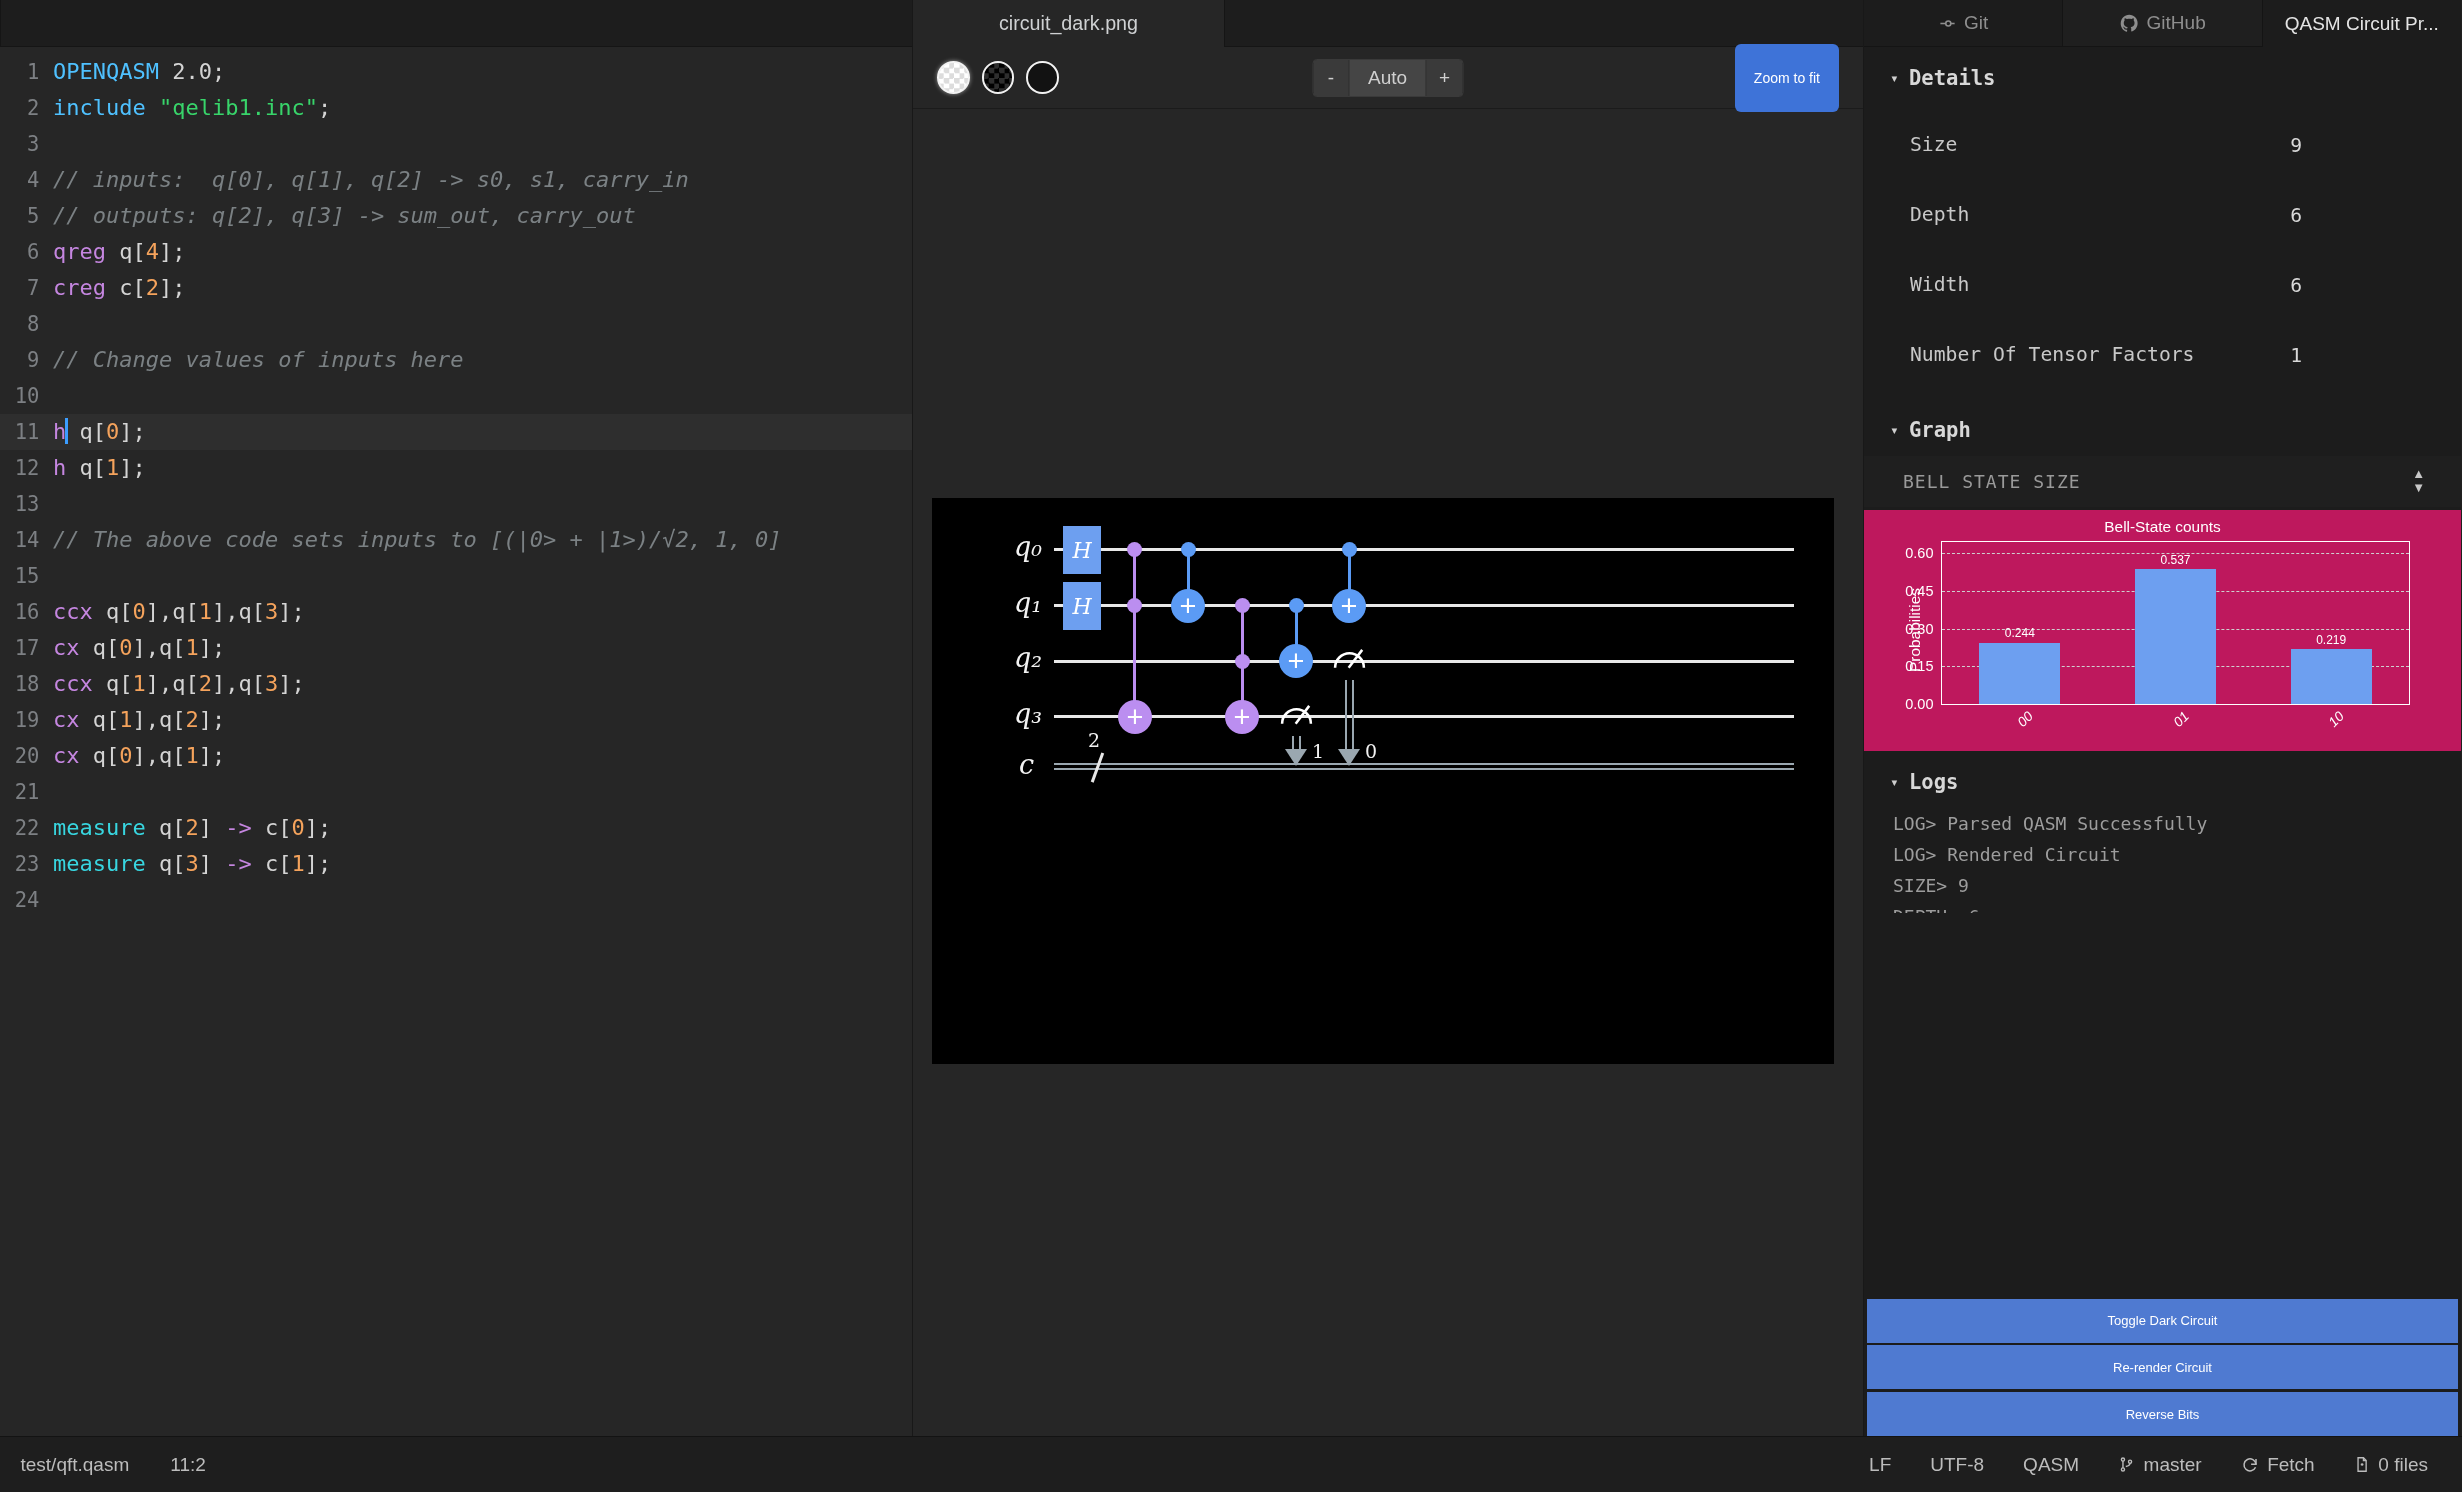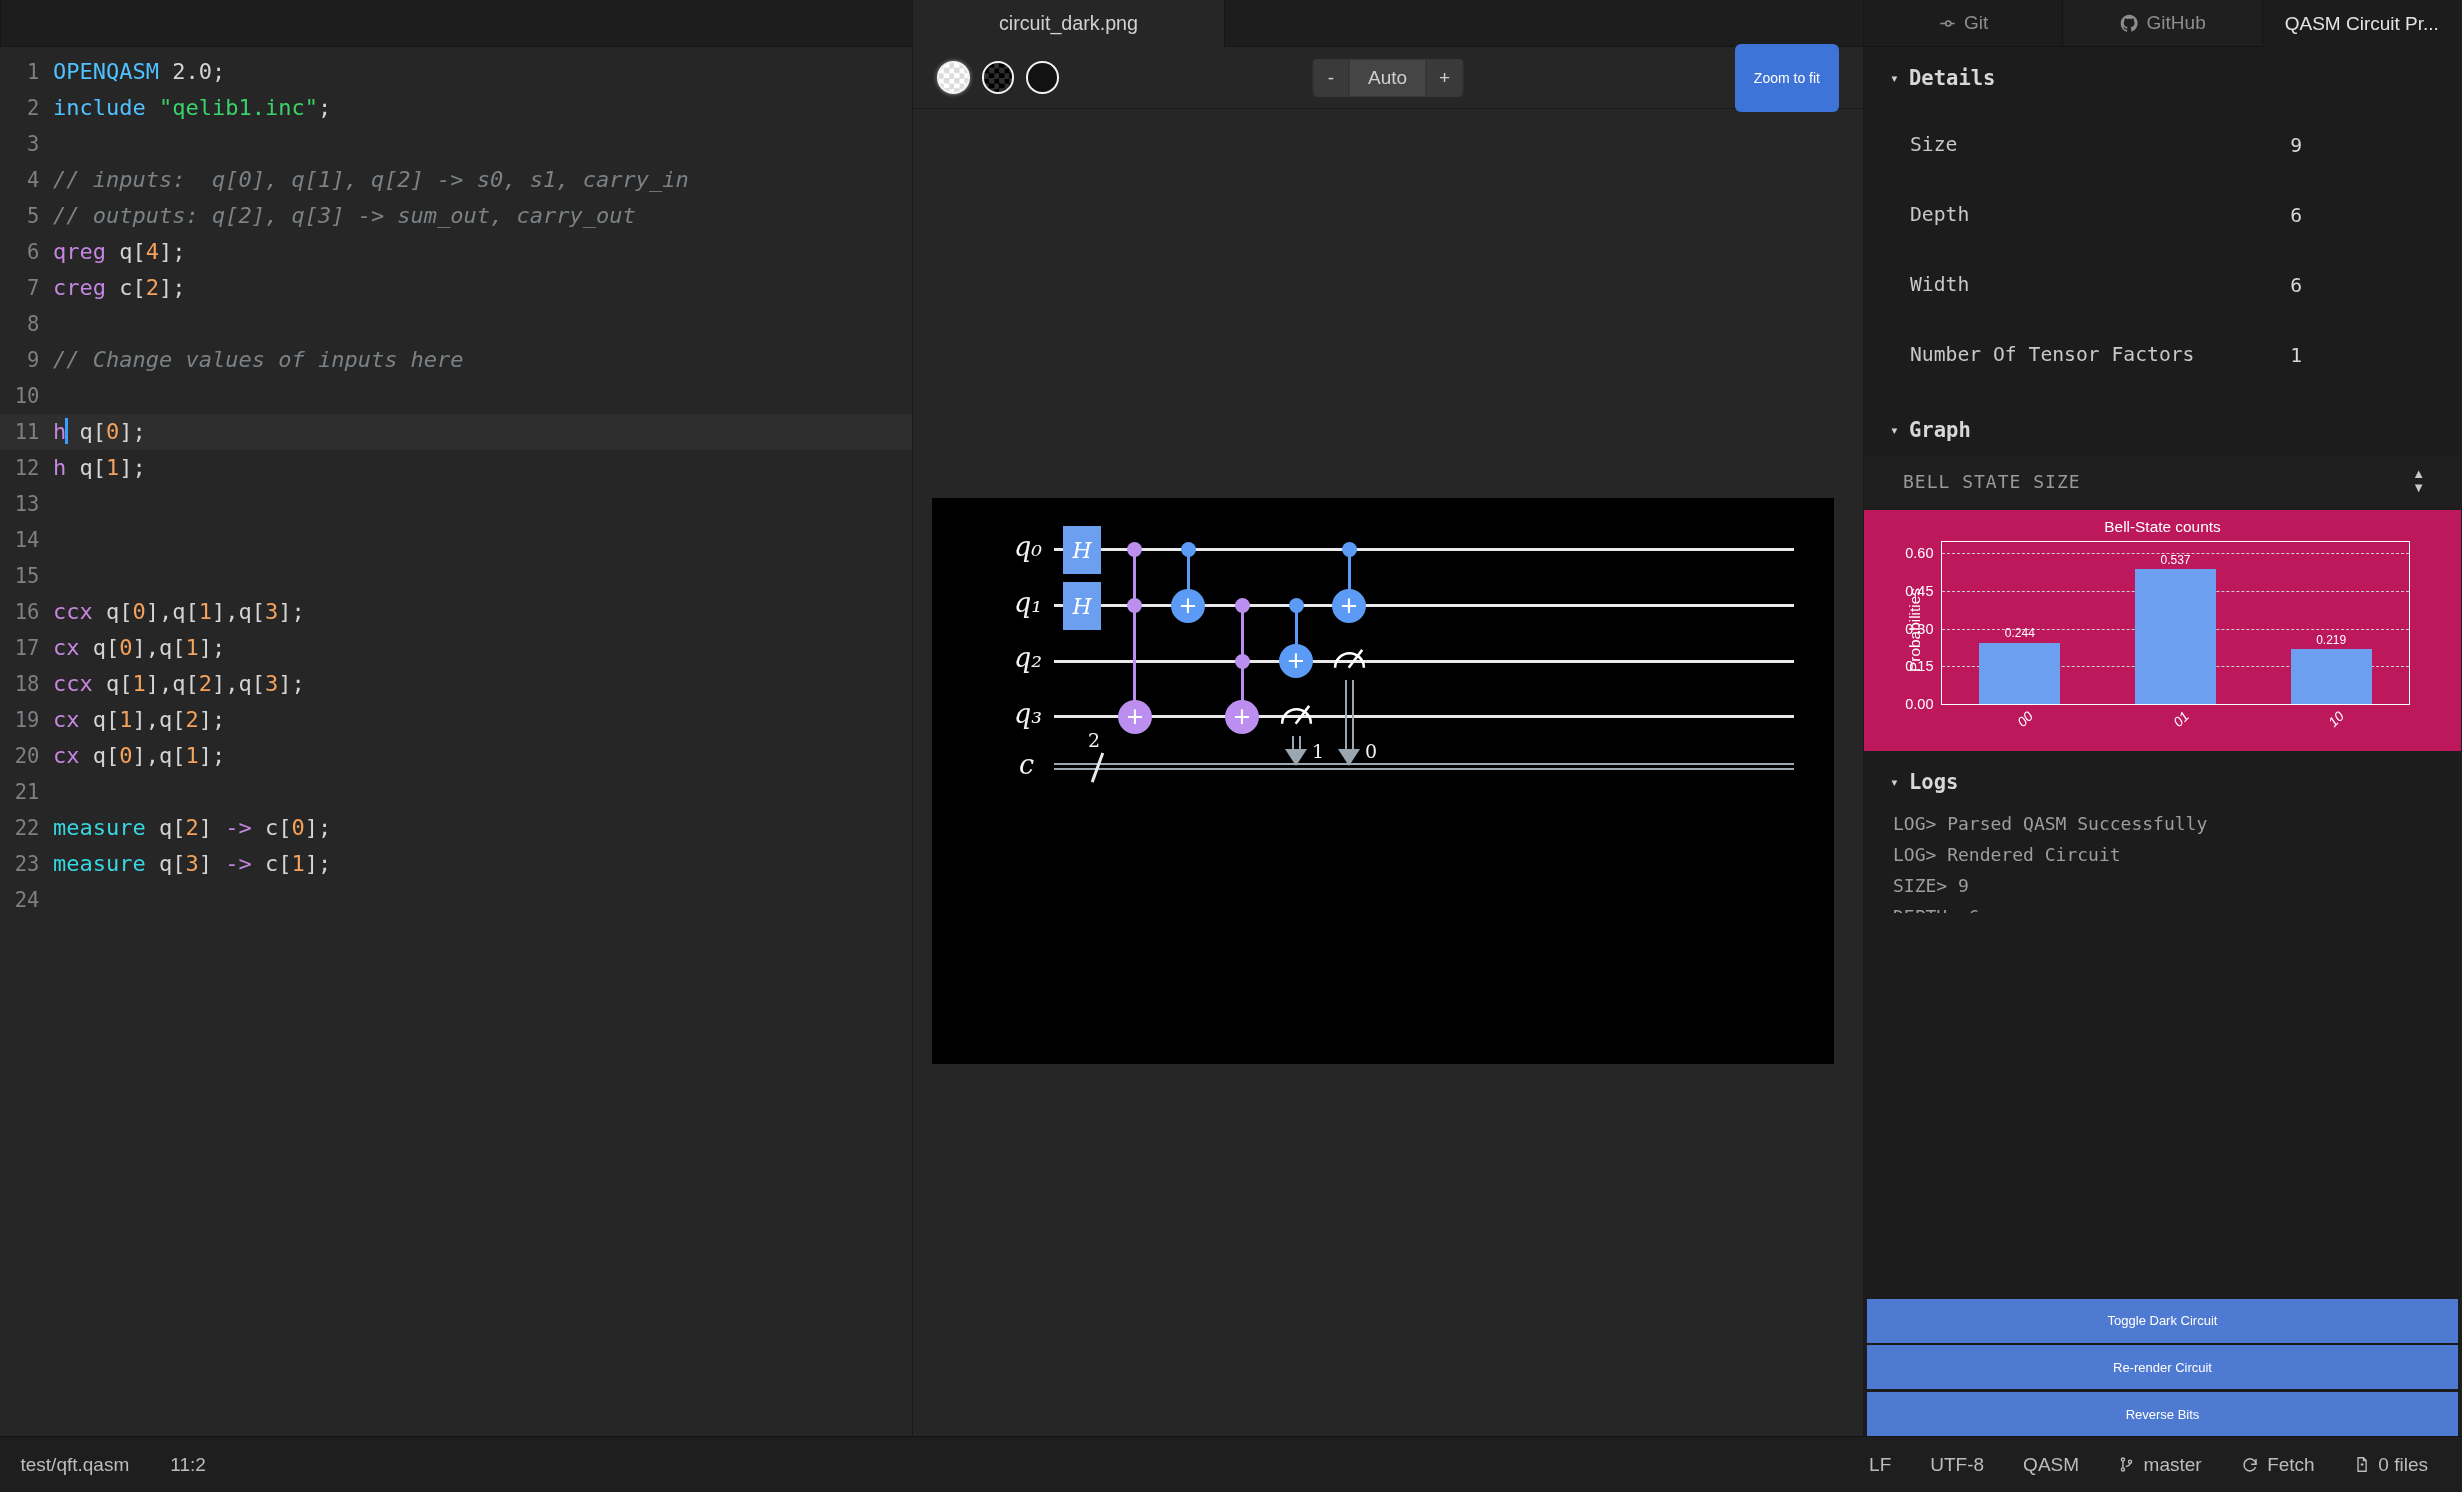--- a/index.html
+++ b/index.html
@@ -292,21 +292,21 @@
           <div class="code-line"><div class="gutter">4</div><div class="code-text"><span class="comment">// inputs:  q[0], q[1], q[2] -&gt; s0, s1, carry_in</span></div></div>
           <div class="code-line"><div class="gutter">5</div><div class="code-text"><span class="comment">// outputs: q[2], q[3] -&gt; sum_out, carry_out</span></div></div>
           <div class="code-line"><div class="gutter">6</div><div class="code-text"><span class="kw-pink">qreg</span><span class="punct"> q[</span><span class="num-org">4</span><span class="punct">];</span></div></div>
           <div class="code-line"><div class="gutter">7</div><div class="code-text"><span class="kw-pink">creg</span><span class="punct"> c[</span><span class="num-org">2</span><span class="punct">];</span></div></div>
           <div class="code-line"><div class="gutter">8</div><div class="code-text"></div></div>
           <div class="code-line"><div class="gutter">9</div><div class="code-text"><span class="comment">// Change values of inputs here</span></div></div>
           <div class="code-line"><div class="gutter">10</div><div class="code-text"></div></div>
           <div class="code-line highlight"><div class="gutter">11</div><div class="code-text"><span class="kw-pink">h</span><span class="caret"></span><span class="punct"> q[</span><span class="num-org">0</span><span class="punct">];</span></div></div>
           <div class="code-line"><div class="gutter">12</div><div class="code-text"><span class="kw-pink">h</span><span class="punct"> q[</span><span class="num-org">1</span><span class="punct">];</span></div></div>
           <div class="code-line"><div class="gutter">13</div><div class="code-text"></div></div>
-          <div class="code-line"><div class="gutter">14</div></div>
+          <div class="code-line"><div class="gutter">14</div><div class="code-text"><span class="comment">// The above code sets inputs to [(|0&gt; + |1&gt;)/√2, 1, 0]</span></div></div>
           <div class="code-line"><div class="gutter">15</div><div class="code-text"></div></div>
           <div class="code-line"><div class="gutter">16</div><div class="code-text"><span class="kw-pink">ccx</span><span class="punct"> q[</span><span class="num-org">0</span><span class="punct">],q[</span><span class="num-org">1</span><span class="punct">],q[</span><span class="num-org">3</span><span class="punct">];</span></div></div>
           <div class="code-line"><div class="gutter">17</div><div class="code-text"><span class="kw-pink">cx</span><span class="punct"> q[</span><span class="num-org">0</span><span class="punct">],q[</span><span class="num-org">1</span><span class="punct">];</span></div></div>
           <div class="code-line"><div class="gutter">18</div><div class="code-text"><span class="kw-pink">ccx</span><span class="punct"> q[</span><span class="num-org">1</span><span class="punct">],q[</span><span class="num-org">2</span><span class="punct">],q[</span><span class="num-org">3</span><span class="punct">];</span></div></div>
           <div class="code-line"><div class="gutter">19</div><div class="code-text"><span class="kw-pink">cx</span><span class="punct"> q[</span><span class="num-org">1</span><span class="punct">],q[</span><span class="num-org">2</span><span class="punct">];</span></div></div>
           <div class="code-line"><div class="gutter">20</div><div class="code-text"><span class="kw-pink">cx</span><span class="punct"> q[</span><span class="num-org">0</span><span class="punct">],q[</span><span class="num-org">1</span><span class="punct">];</span></div></div>
           <div class="code-line"><div class="gutter">21</div><div class="code-text"></div></div>
           <div class="code-line"><div class="gutter">22</div><div class="code-text"><span class="kw-cyan">measure</span><span class="punct"> q[</span><span class="num-org">2</span><span class="punct">] </span><span class="kw-pink">-&gt;</span><span class="punct"> c[</span><span class="num-org">0</span><span class="punct">];</span></div></div>
           <div class="code-line"><div class="gutter">23</div><div class="code-text"><span class="kw-cyan">measure</span><span class="punct"> q[</span><span class="num-org">3</span><span class="punct">] </span><span class="kw-pink">-&gt;</span><span class="punct"> c[</span><span class="num-org">1</span><span class="punct">];</span></div></div>
           <div class="code-line"><div class="gutter">24</div><div class="code-text"></div></div>

